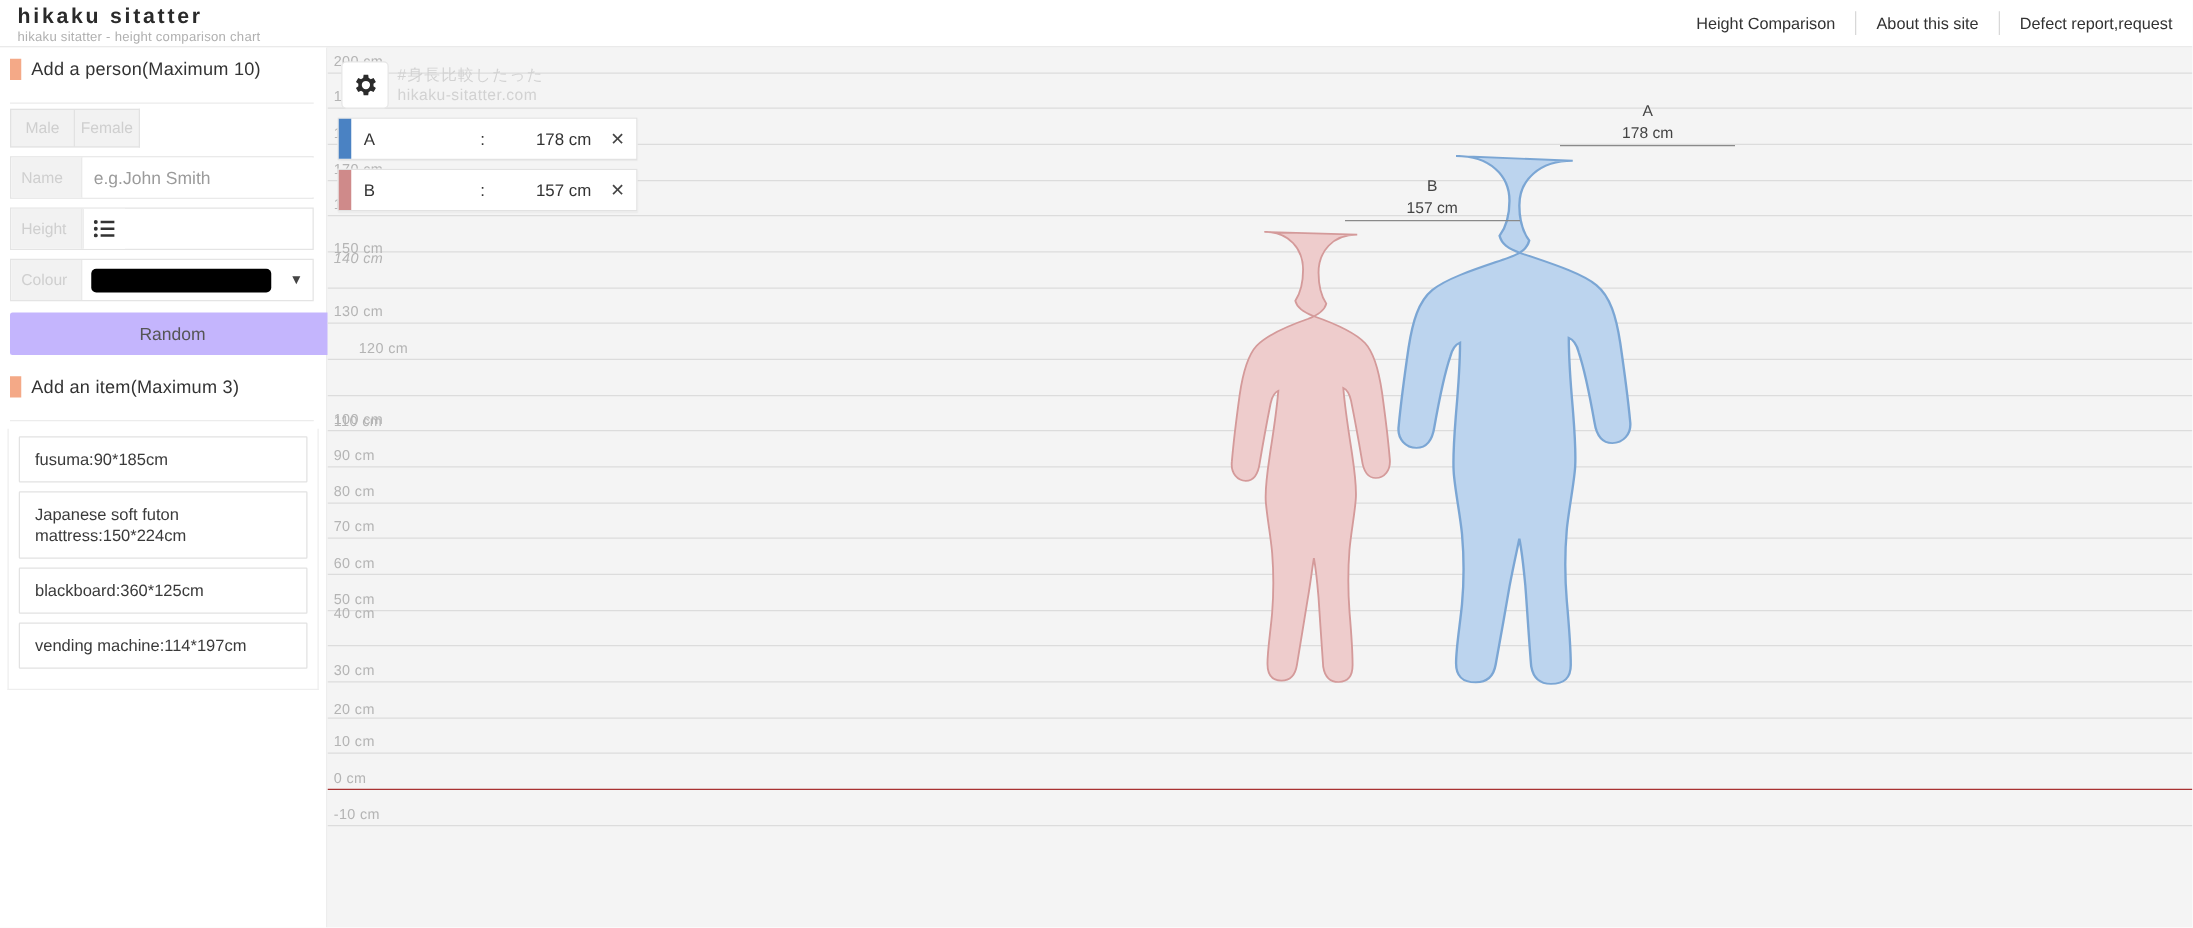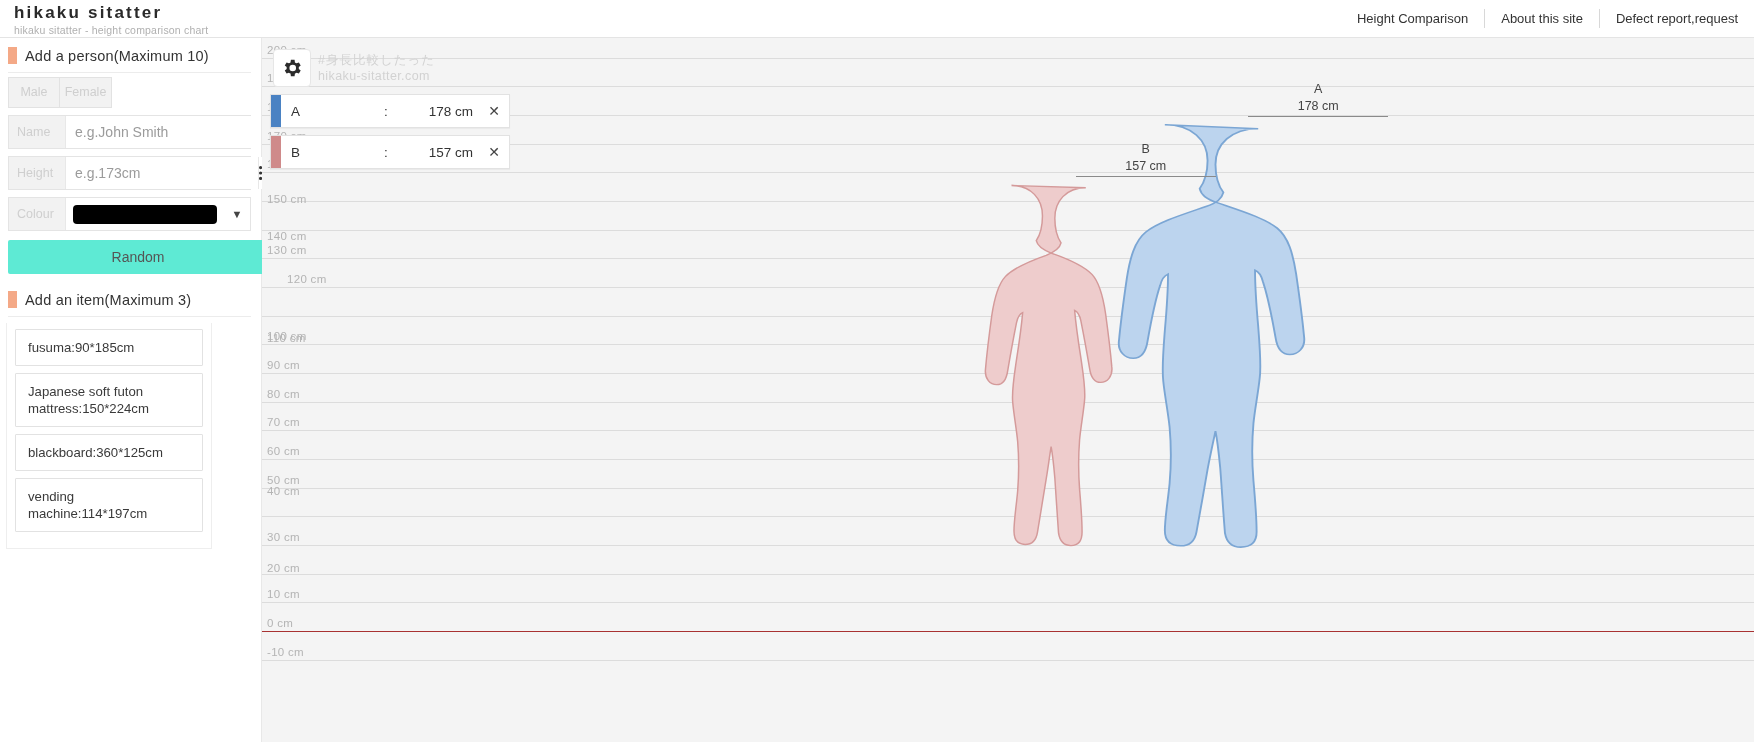--- a/index.html
+++ b/index.html
@@ -35,21 +35,21 @@
   }
   .nav .divider { width: 1px; height: 19px; background: #d8d8d8; }
 
   
   .sidebar {
     position: absolute; left: 0; top: 38px; width: 262px; height: 704px;
     background: #fff; border-right: 1px solid #e8e8e8;
   }
   .section-head {
     display: flex; align-items: center; gap: 8px;
-    padding: 6px 0 8px 0; margin: 3px 0 4px 0;
+    padding: 6px 0 18px 0; margin: 3px 0 4px 0;
     border-bottom: 1px solid #ececec;
   }
   .section-bar { width: 9px; height: 17px; background: #f4a987; flex: none; }
   .section-title { font-size: 14.5px; color: #333; letter-spacing: .2px; }
 
   .gender-row { display: flex; margin: 4px 0 0 0; }
   .gender-btn {
     width: 52px; height: 31px; line-height: 29px; text-align: center;
     background: #f2f2f2; border: 1px solid #e2e2e2;
     color: #cfcfcf; font-size: 12.5px; cursor: pointer;
@@ -79,28 +79,28 @@
   .colour-wrap { flex: 1; display: flex; align-items: center; padding: 0 7px; background:#fff; }
   .colour-swatch {
     flex: 1; height: 19px; background: #000; border-radius: 4px;
   }
   .colour-caret {
     width: 26px; display: flex; align-items: center; justify-content: center;
     color: #444; font-size: 11px;
   }
   .random-btn {
     margin-top: 9px; width: 260px; height: 34px;
-    background: #5eead4; border: none; color: #555;
+    background: #c4b5fd; border: none; color: #555;
     font-size: 14px; cursor: pointer; border-radius: 2px;
     font-family: "Liberation Sans", sans-serif;
   }
 
   .items-box {
     margin-top: 6px; border: 1px solid #eee; border-top: none;
-    padding: 6px 8px 9px 8px; width: 206px;
+    padding: 6px 8px 9px 8px; width: 249px;
   }
   .item-card {
     border: 1px solid #e2e2e2; background: #fff;
     padding: 9px 12px; margin-bottom: 7px;
     font-size: 13.2px; color: #3a3a3a; line-height: 17px;
     cursor: pointer; border-radius: 1px;
   }
 
   .sidebar-inner { padding: 0 10px 0 8px; }
 
@@ -201,21 +201,20 @@
         <div class="gender-btn">Female</div>
       </div>
 
       <div class="field-row">
         <div class="field-label">Name</div>
         <input class="field-input" type="text" placeholder="e.g.John Smith" style="">
       </div>
 
       <div class="field-row">
         <div class="field-label">Height</div>
-        <input class="field-input" type="text" placeholder="e.g.173cm" style="">
         <div class="field-btn">
           <svg width="17" height="14" viewBox="0 0 17 14" aria-hidden="true">
             <g fill="#333">
               <circle cx="1.6" cy="1.6" r="1.6"></circle>
                 <rect x="5.5" y="0.6" width="11" height="2"></rect>
               <circle cx="1.6" cy="7" r="1.6"></circle>
                 <rect x="5.5" y="6" width="11" height="2"></rect>
               <circle cx="1.6" cy="12.4" r="1.6"></circle>
                 <rect x="5.5" y="11.4" width="11" height="2"></rect>
             </g>
@@ -256,21 +255,21 @@
         <div class="gridlabel" style="top: 34.27px;">190 cm</div>
         <div class="gridline" style="top: 76.94px;"></div>
         <div class="gridlabel" style="top: 62.94px;">180 cm</div>
         <div class="gridline" style="top: 105.61px;"></div>
         <div class="gridlabel" style="top: 91.61px;">170 cm</div>
         <div class="gridline" style="top: 134.28px;"></div>
         <div class="gridlabel" style="top: 120.28px;">160 cm</div>
         <div class="gridline" style="top: 162.95px;"></div>
         <div class="gridlabel" style="top: 135px; margin-top: 20px;">150 cm</div>
         <div class="gridline" style="top: 191.62px;"></div>
-        <div class="gridlabel" style="top: 192px;">140 cm</div>
+        <div class="gridlabel" style="top: 163px; font-style: italic;">140 cm</div>
         <div class="gridline" style="top: 220.29px;"></div>
         <div class="gridlabel" style="top: 206.29px;">130 cm</div>
         <div class="gridline" style="top: 248.96px;"></div>
         <div class="gridlabel" style="top: 234.96px; margin-left: 20px;">120 cm</div>
         <div class="gridline" style="top: 277.63px;"></div>
         <div class="gridlabel" style="top: 263.63px; margin-top: 30px;">110 cm</div>
         <div class="gridline" style="top: 306.3px;"></div>
         <div class="gridlabel" style="top: 292.3px;">100 cm</div>
         <div class="gridline" style="top: 334.97px;"></div>
         <div class="gridlabel" style="top: 320.97px;">90 cm</div>

